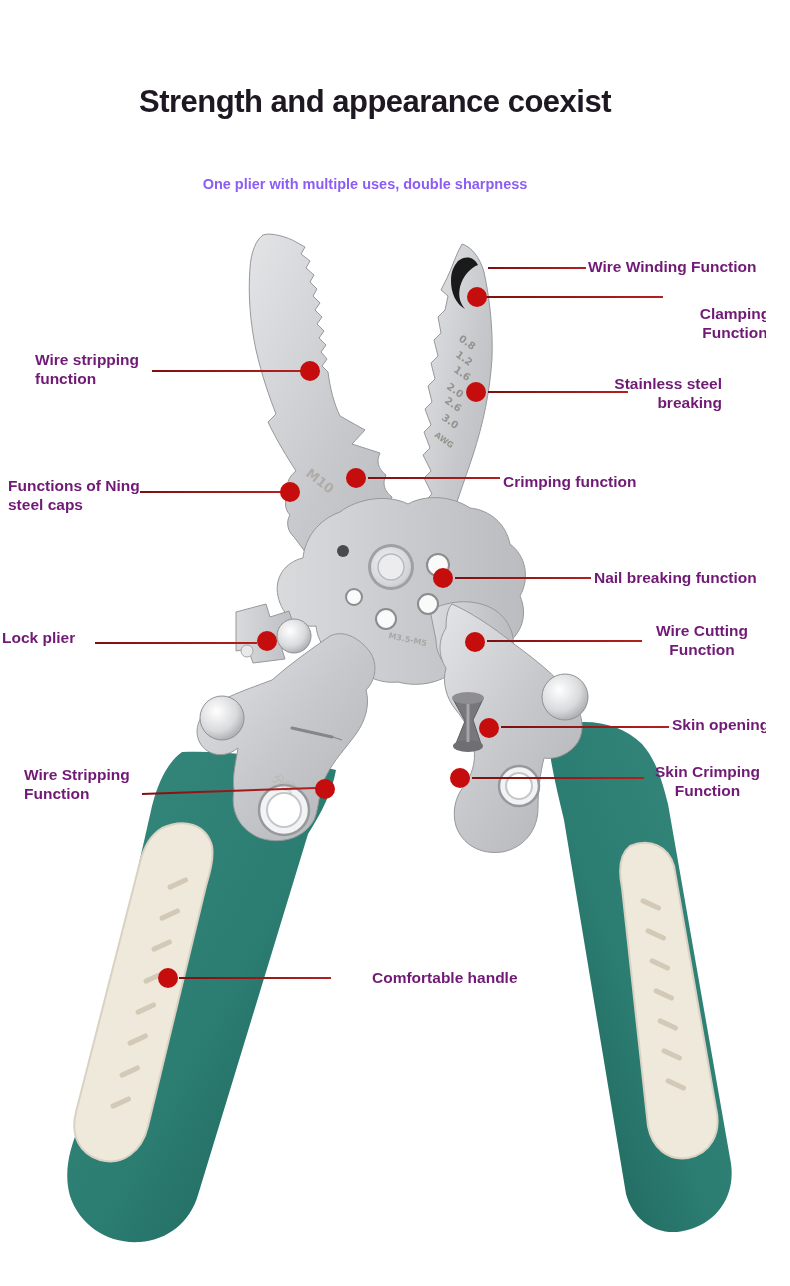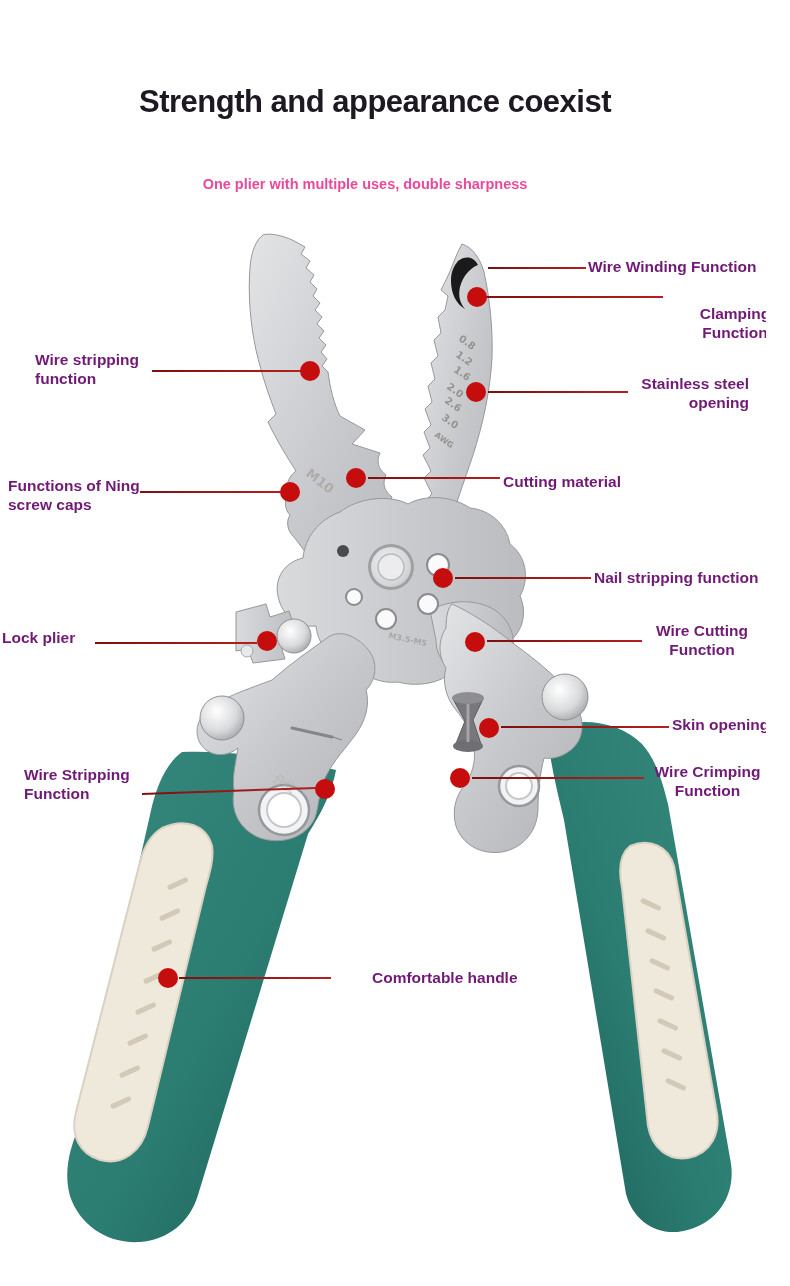--- a/index.html
+++ b/index.html
@@ -1,21 +1,21 @@
 <!DOCTYPE html>
 <html><head>
 <meta charset="utf-8">
 <style>
   html,body{margin:0;padding:0;background:#ffffff;}
   .stage{position:relative;width:766px;height:1286px;background:#ffffff;overflow:hidden;
          font-family:"Liberation Sans", sans-serif;}
   .title{position:absolute;left:0;top:84px;width:750px;text-align:center;
          font-size:31px;font-weight:bold;color:#1e1822;letter-spacing:-0.5px;}
   .subtitle{position:absolute;left:0;top:176px;width:730px;text-align:center;
-         font-size:14.5px;font-weight:bold;color:#ec4899;}
+         font-size:14.5px;font-weight:bold;color:#8b5cf6;}
   .pliers-svg{position:absolute;left:0;top:0;}
   .callout{position:absolute;font-size:15.5px;font-weight:bold;color:#701a75;
            line-height:19px;white-space:nowrap;}
   .c-center{text-align:center;}
   .c-right{text-align:right;}
   .leader{position:absolute;height:2px;background:linear-gradient(90deg,#7e1010,#b32020);
           transform-origin:left center;}
   .dot{position:absolute;width:20px;height:20px;border-radius:50%;background:#c50d0d;}
 </style>
 </head>
@@ -251,49 +251,49 @@
     <div>Wire Winding Function</div>
   </div>
   <div class="callout c-center" style="left:670px;top:282px;width:130px;margin-top:22px;">
     <div>Clamping</div>
     <div>Function</div>
   </div>
   <div class="callout" style="left:35px;top:350px;">
     <div>Wire stripping</div>
     <div>function</div>
   </div>
-  <div class="callout c-right" style="left:599px;top:374px;width:150px;">
+  <div class="callout c-right" style="left:572px;top:374px;width:150px;">
     <div>Stainless steel</div>
-    <div>opening</div>
+    <div>breaking</div>
   </div>
   <div class="callout" style="left:8px;top:476px;">
     <div>Functions of Ning</div>
-    <div>screw caps</div>
+    <div>steel caps</div>
   </div>
   <div class="callout" style="left:503px;top:472px;">
-    <div>Cutting material</div>
+    <div>Crimping function</div>
   </div>
   <div class="callout" style="left:594px;top:568px;">
-    <div>Nail stripping function</div>
+    <div>Nail breaking function</div>
   </div>
   <div class="callout c-center" style="left:637px;top:621px;width:130px;">
     <div>Wire Cutting</div>
     <div>Function</div>
   </div>
   <div class="callout" style="left:2px;top:628px;">
     <div>Lock plier</div>
   </div>
   <div class="callout" style="left:672px;top:715px;">
     <div>Skin opening</div>
   </div>
   <div class="callout" style="left:24px;top:765px;">
     <div>Wire Stripping</div>
     <div>Function</div>
   </div>
   <div class="callout c-center" style="left:645px;top:762px;width:125px;">
-    <div>Wire Crimping</div>
+    <div>Skin Crimping</div>
     <div>Function</div>
   </div>
   <div class="callout" style="left:332px;top:968px;margin-left:40px;">
     <div>Comfortable handle</div>
   </div>
 
 </div>
 
 </body></html>

